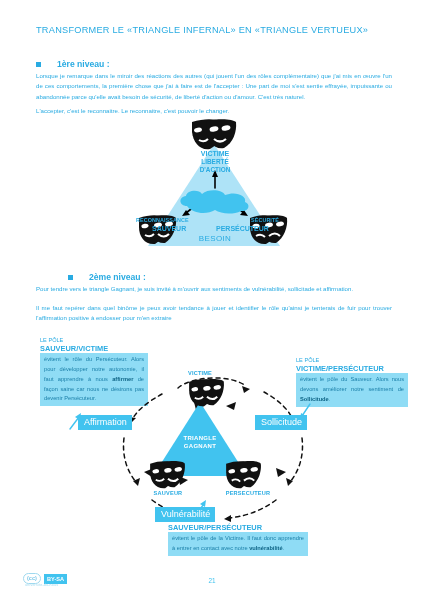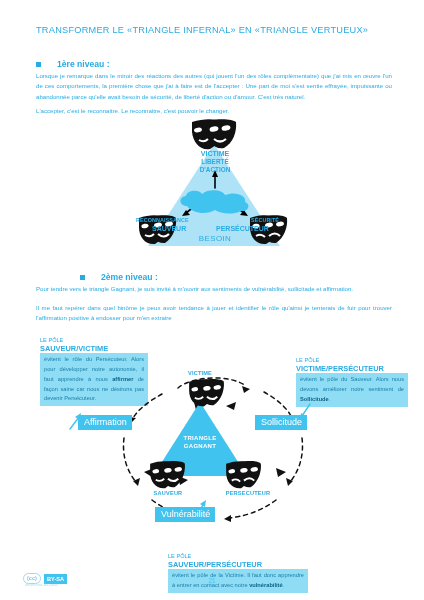--- a/index.html
+++ b/index.html
@@ -23,21 +23,21 @@
   
   .sec-head{
     position:absolute;
     font-size:8.6px;font-weight:bold;color:#29abe2;
     display:flex;align-items:center;gap:16px;
   }
   .sec-head .bullet{
     width:5px;height:5px;background:#29abe2;display:inline-block;
   }
   .sec1{left:36px;top:59px;}
-  .sec2{left:36px;top:272px;padding-left:44px;}
+  .sec2{left:24px;top:272px;padding-left:44px;}
 
   
   .body-txt{
     position:absolute;
     font-size:6.1px;line-height:1.72;
     color:#29abe2;
     text-align:justify;
   }
   .p1{left:36px;top:71px;width:356px;}
   .p1b{left:36px;top:106px;width:356px;}
@@ -106,21 +106,21 @@
   .callout .headline{font-size:7.4px;font-weight:bold;color:#29abe2;line-height:1.25;white-space:nowrap;}
   .callout .box{
     background:#8fdcf5;color:#1b7fa8;
     font-size:5.7px;line-height:1.72;
     padding:2px 4px;text-align:justify;
   }
   .callout .box b{font-weight:bold;color:#0e6486;}
 
   .c-left{left:40px;top:337px;width:108px;}
   .c-right{left:296px;top:357px;width:112px;}
-  .c-bottom{left:168px;top:516px;width:140px;margin-top:37px;}
+  .c-bottom{left:168px;top:516px;width:140px;}
 
   
   .footer-cc{position:absolute;left:23px;top:573px;display:flex;align-items:center;gap:3px;}
   .cc-round{
     border:1px solid #9fd9ef;color:#7ec8e8;border-radius:7px;
     font-size:5.6px;font-weight:bold;padding:0 3px;line-height:9px;
   }
   .cc-badge{background:#41c3ef;color:#fff;font-size:5.6px;font-weight:bold;
     padding:1px 3px;line-height:8px;}
   .cc-sub{position:absolute;left:25px;top:583px;font-size:3.6px;color:#9fd9ef;letter-spacing:.2px;}

